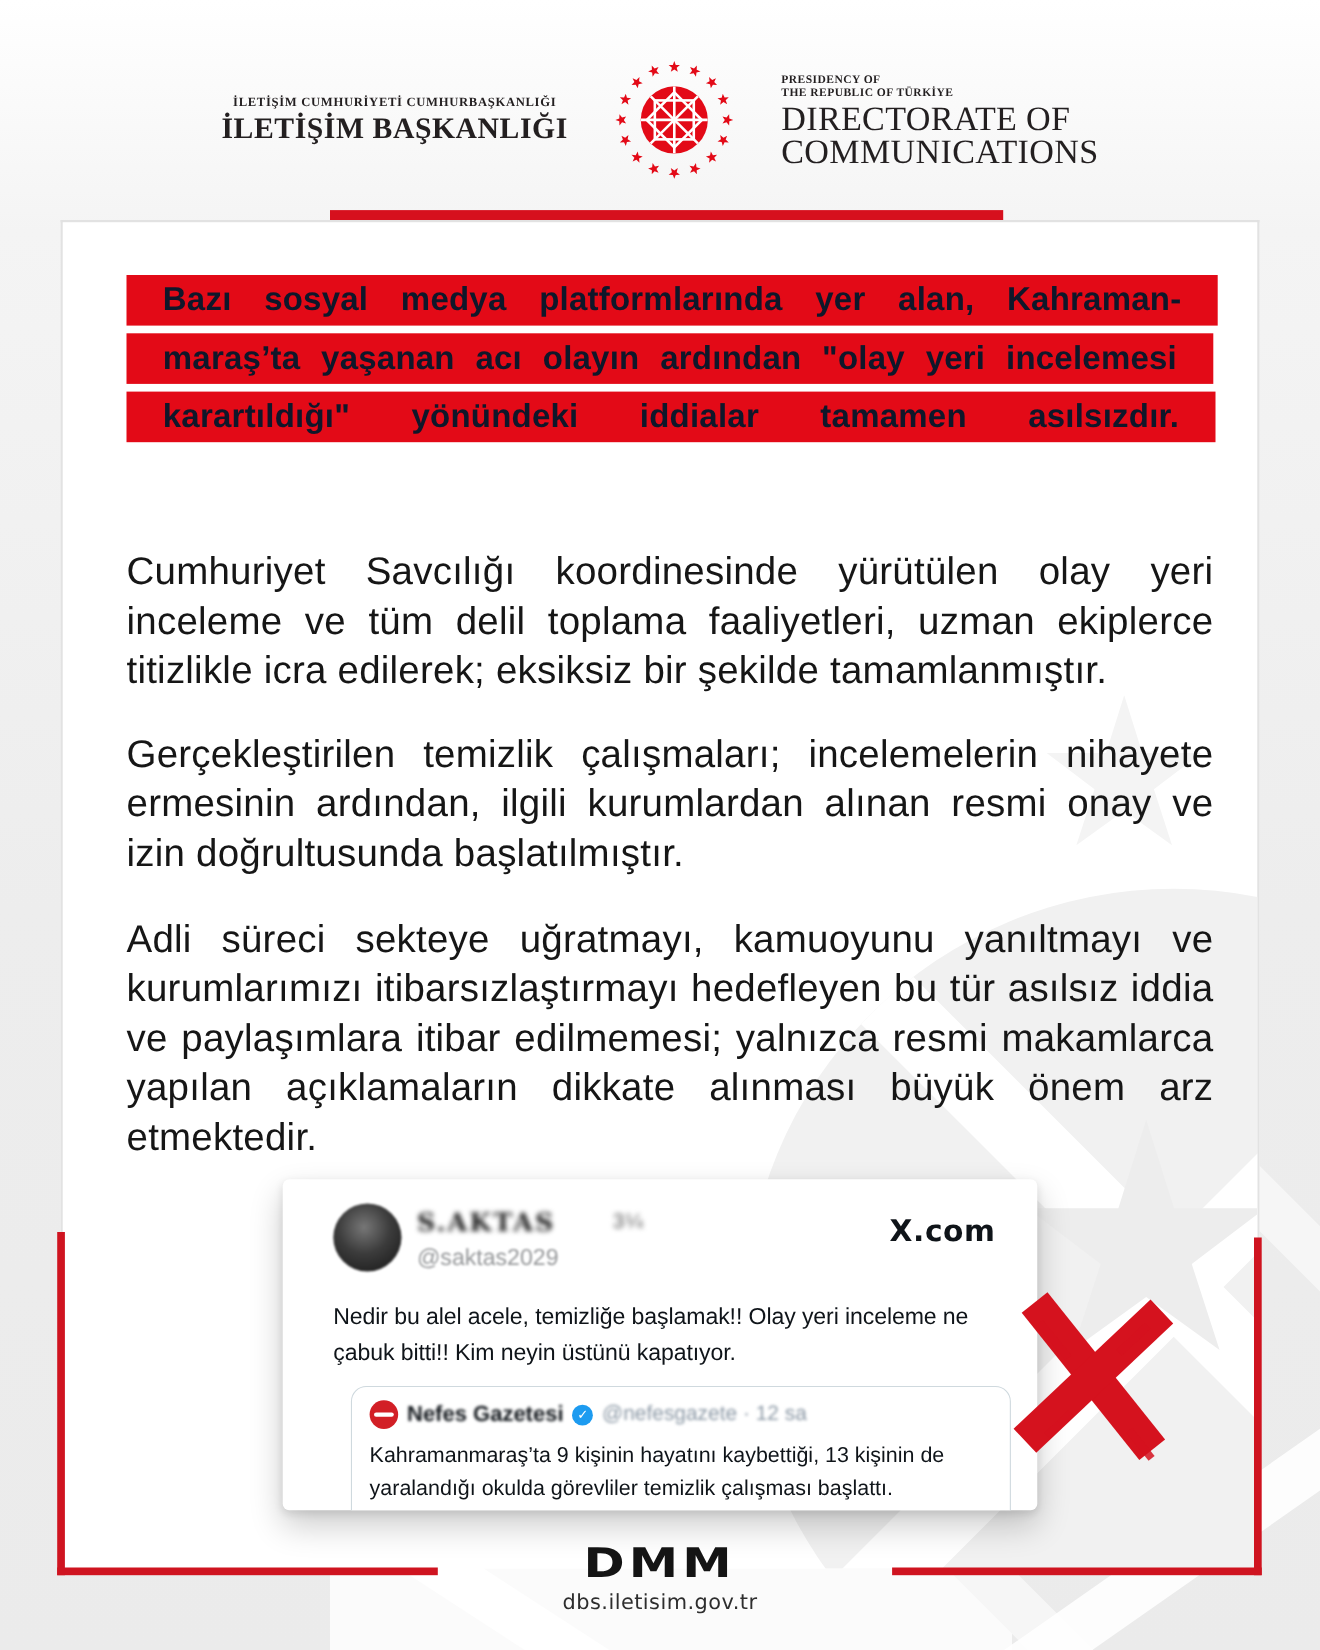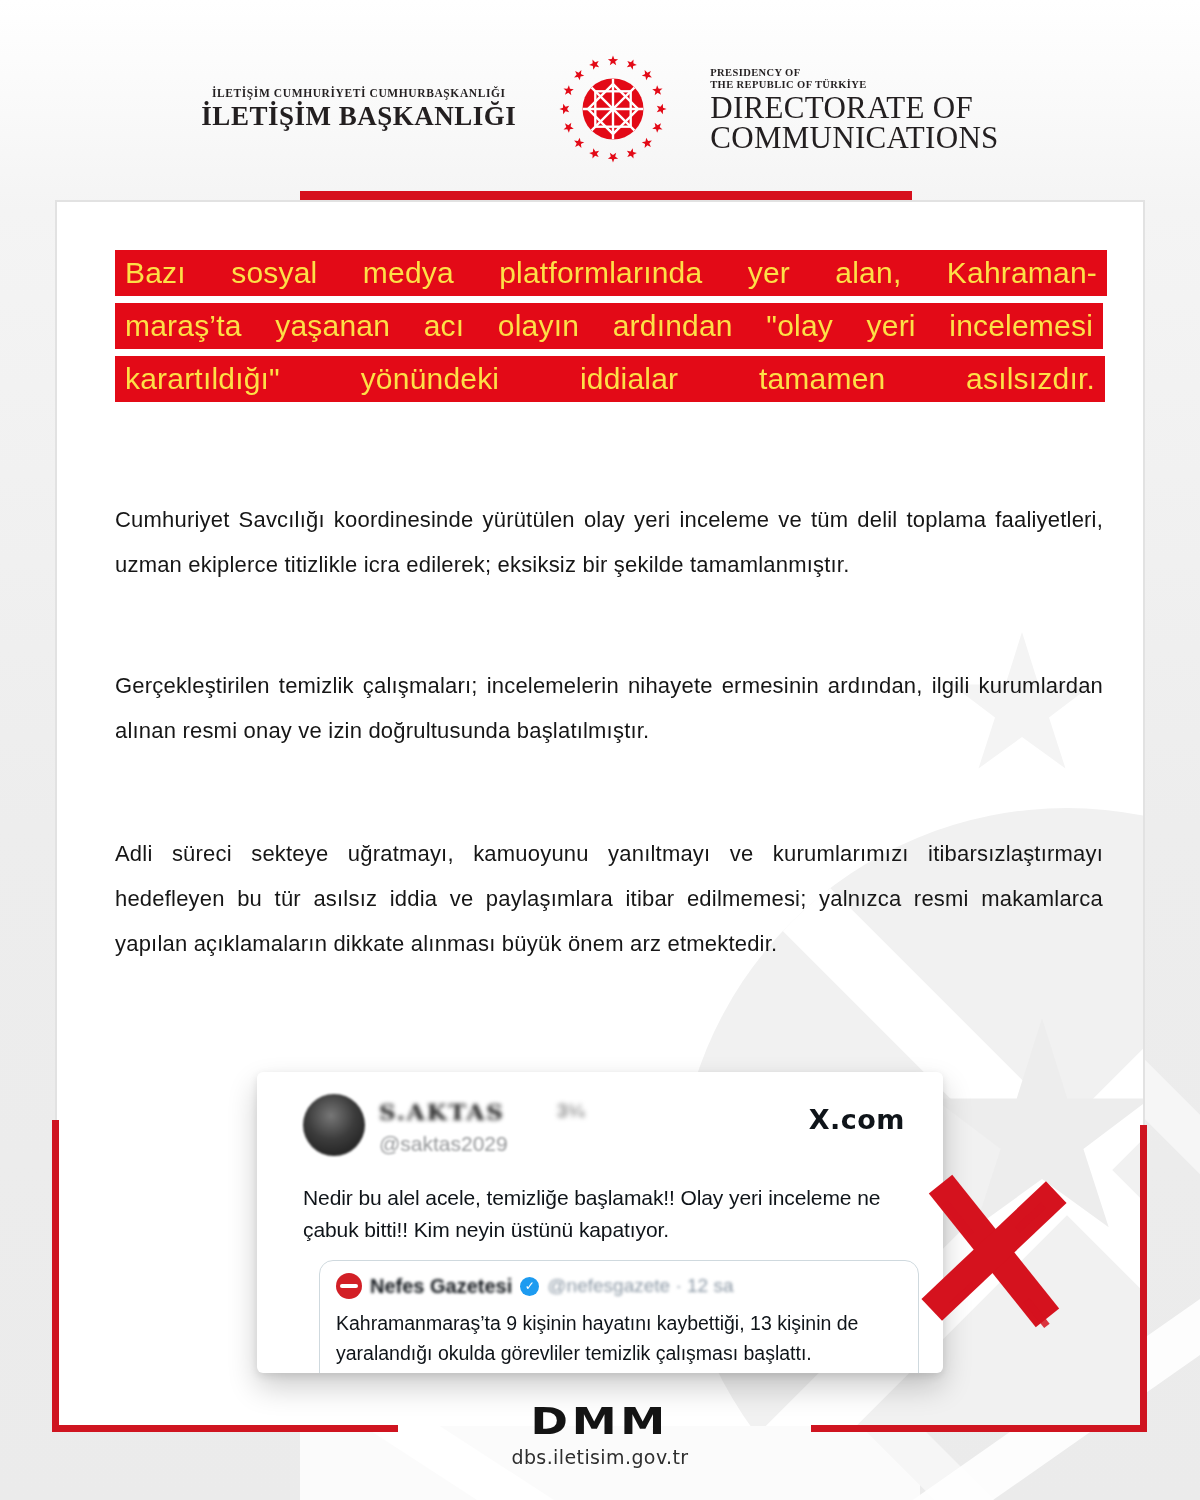--- a/index.html
+++ b/index.html
@@ -59,33 +59,33 @@
   
   .accent { position:absolute; background:#cf1420; z-index:5; }
   .accent-top { left:300px; top:191px; width:612px; height:9px; background:#d6101d; }
   .accent-left { left:52px; top:1120px; width:7px; height:312px; }
   .accent-right { left:1140px; top:1125px; width:7px; height:307px; }
   .accent-bottom-l { left:52px; top:1425px; width:346px; height:7px; }
   .accent-bottom-r { left:811px; top:1425px; width:336px; height:7px; }
   
   .headline { position:absolute; left:115px; top:250px; z-index:2; display:flex; flex-direction:column; gap:7px; align-items:flex-start; }
   .headline .hl {
-    background:#e30a17; color:#fde047; font-weight:normal; font-size:30px;
-    line-height:46px; height:46px; padding:0 10px;
+    background:#e30a17; color:#0f172a; font-weight:bold; font-size:30px;
+    line-height:46px; height:46px; padding:0 33px;
     text-align:justify; text-align-last:justify; white-space:nowrap;
     letter-spacing:.2px;
   }
   .headline .hl:nth-child(1){ width:992px; }
   .headline .hl:nth-child(2){ width:988px; }
   .headline .hl:nth-child(3){ width:990px; }
   .headline .hl:nth-child(4){ width:897px; }
   
   .para {
     position:absolute; left:115px; width:988px; z-index:2;
-    font-size:22px; line-height:45px; letter-spacing:.2px; color:#161616;
+    font-size:35px; line-height:45px; letter-spacing:.2px; color:#161616;
     text-align:justify;
   }
   .para-1 { top:497px; }
   .para-2 { top:663px; }
   .para-3 { top:831px; }
   
   .tweet {
     position:absolute; left:257px; top:1072px; width:686px; height:301px;
     background:#ffffff; border-radius:6px; z-index:3; overflow:hidden;
     box-shadow:0 14px 30px rgba(0,0,0,.20), 0 3px 8px rgba(0,0,0,.10);

